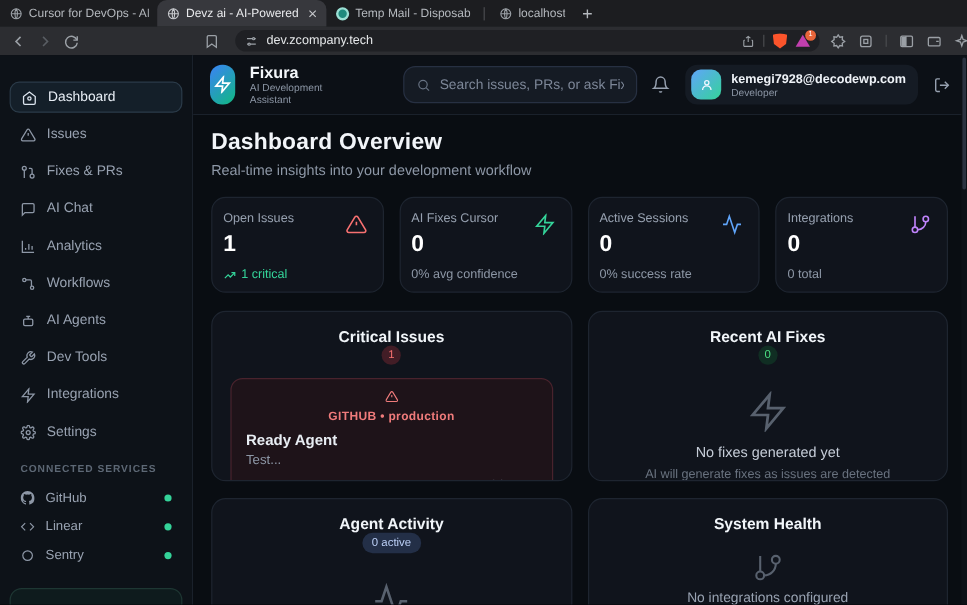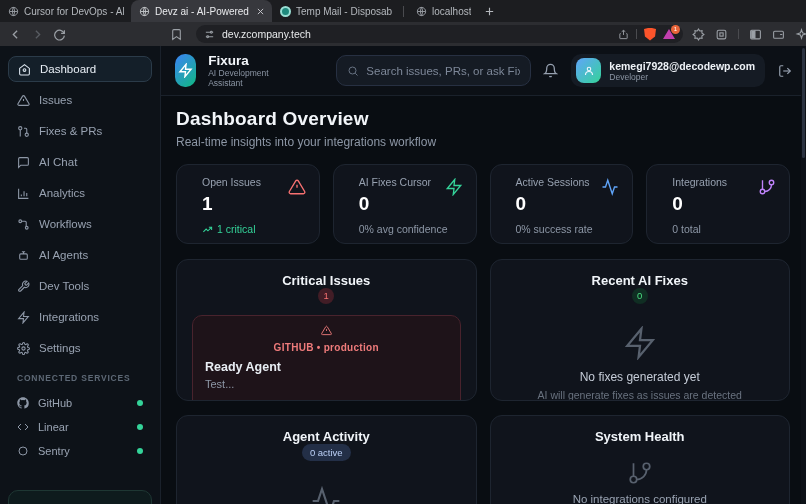--- a/index.html
+++ b/index.html
@@ -36,21 +36,21 @@
   .ubar-sep { width:1px; height:10px; background:#4a4b4f; }
   .shield-brave { width:12px; height:13px; background:#fb542b; clip-path:polygon(50% 0,100% 12%,92% 70%,50% 100%,8% 70%,0 12%); }
   .bat-wrap { position:relative; display:flex; align-items:center; }
   .bat-tri { width:0; height:0; border-left:6px solid transparent; border-right:6px solid transparent; border-bottom:10px solid #c13fae; }
   .bat-badge { position:absolute; top:-4px; right:-5px; min-width:9px; height:9px; border-radius:5px; background:#e8653a; color:#fff; font-size:6px; line-height:9px; text-align:center; padding:0 1px; }
   .cluster { display:flex; align-items:center; gap:10px; margin-left:auto; }
   .cluster .nav-ic svg { width:13px; height:13px; }
 
   
   .app { display:flex; height:458px; }
-  .sidebar { width:161px; background:#0d1218; border-right:1px solid #1a212b; padding:10px 8px 0 8px; overflow:hidden; position:relative; }
+  .sidebar { width:161px; background:#0d1218; border-right:1px solid #1a212b; padding:22px 8px 0 8px; overflow:hidden; position:relative; }
   .nav-item { display:flex; align-items:center; gap:9px; height:26px; margin-bottom:5px; padding:0 9px; border-radius:8px; color:#98a2b1; font-size:11.5px; cursor:pointer; }
   .nav-item .nv-ic { display:flex; align-items:center; color:#8d97a6; }
   .nav-item .nv-ic svg { width:13px; height:13px; }
   .nav-item.active { background:#141f29; border:1px solid #2b3b49; color:#e8eef5; }
   .nav-item.active .nv-ic { color:#dbe4ee; }
   .section-label { font-size:8.5px; font-weight:bold; letter-spacing:0.8px; color:#5d6875; margin:12px 0 8px 9px; }
   .svc-item { display:flex; align-items:center; gap:9px; height:24px; padding:0 9px; color:#9aa4b3; font-size:11px; cursor:pointer; }
   .svc-item .nv-ic { display:flex; align-items:center; color:#8d97a6; }
   .svc-item .nv-ic svg { width:12px; height:12px; }
   .svc-dot { margin-left:auto; width:6px; height:6px; border-radius:50%; background:#34d399; }
@@ -75,21 +75,21 @@
   .u-email { font-size:10.5px; font-weight:bold; color:#eef2f7; line-height:12px; }
   .u-role { font-size:8.5px; color:#8b95a4; }
   .logout { color:#97a1b0; display:flex; align-items:center; cursor:pointer; }
   .logout svg { width:14px; height:14px; }
 
   .content { flex:1; padding:12px 16px 0 15px; overflow:hidden; background:#090d12; }
   .page-title { font-size:19px; font-weight:bold; color:#f2f5f9; letter-spacing:0.2px; }
   .page-sub { font-size:12px; color:#8d97a6; margin-top:5px; }
 
   .stats { display:grid; grid-template-columns:repeat(4,1fr); gap:13px; margin-top:15px; }
-  .stat-card { position:relative; height:80px; background:#10141c; border:1px solid #1e2530; border-radius:12px; padding:11px 25px; }
+  .stat-card { position:relative; height:80px; background:#10141c; border:1px solid #1e2530; border-radius:12px; padding:11px 9px; }
   .stat-label { font-size:10.5px; color:#97a1b0; }
   .stat-value { font-size:19px; font-weight:bold; color:#fff; margin-top:5px; }
   .stat-foot { font-size:10.5px; color:#8d97a6; margin-top:8px; display:flex; align-items:center; gap:4px; }
   .stat-foot.green { color:#34d399; }
   .stat-foot svg { width:11px; height:11px; }
   .stat-ic { position:absolute; top:13px; right:13px; display:flex; }
   .stat-ic svg { width:18px; height:18px; }
   .c-red { color:#f87171; } .c-green { color:#34d399; } .c-blue { color:#60a5fa; } .c-purple { color:#c084fc; }
 
   .panels { display:grid; grid-template-columns:1fr 1fr; gap:13px; margin-top:15px; }
@@ -423,21 +423,21 @@
                 <path d="M9 21H5a2 2 0 0 1-2-2V5a2 2 0 0 1 2-2h4"></path>
                 <polyline points="16 17 21 12 16 7"></polyline>
                 <path d="M21 12H9"></path>
               </svg>
           </span>
         </div>
       </header>
 
       <div class="content">
         <div class="page-title">Dashboard Overview</div>
-        <div class="page-sub">Real-time insights into your integrations workflow</div>
+        <div class="page-sub">Real-time insights into your development workflow</div>
 
         <div class="stats">
           <div class="stat-card">
             <div class="stat-label">Open Issues</div>
             <div class="stat-value">1</div>
             <div class="stat-foot green">
               <svg viewBox="0 0 24 24" fill="none" stroke="currentColor" stroke-width="2.2">
                   <polyline points="3 17 9 11 13 15 21 7"></polyline>
                   <polyline points="15 7 21 7 21 13"></polyline>
                 </svg>

